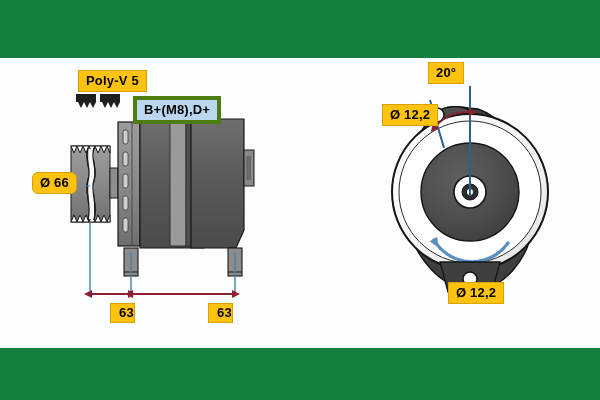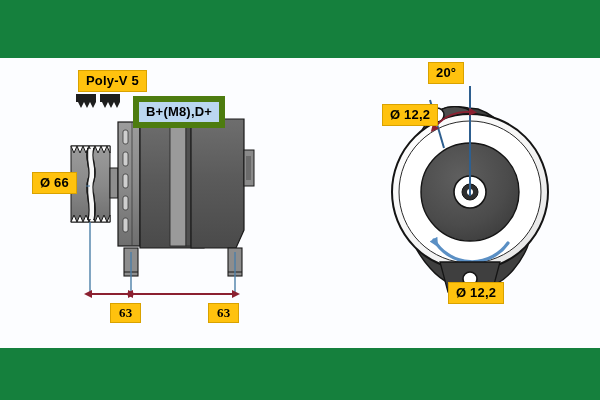--- a/index.html
+++ b/index.html
@@ -33,34 +33,34 @@
   }
   .chip-yellow{
     background:#FFC20E;
     border:1px solid #d9a200;
     padding:3px 7px 4px 7px;
     font-size:13px;
     letter-spacing:0.2px;
   }
   .chip-blue{
     background:#BBD7F0;
-    border:6px solid #4d7c0f;
+    border:4px solid #4d7c0f;
     padding:3px 7px 4px 7px;
     font-size:13px;
     letter-spacing:0.2px;
   }
   #lbl-polyv{left:78px;top:70px;}
   #lbl-bplus{left:133px;top:96px;}
-  #lbl-d66{left:32px;top:172px;}
+  #lbl-d66{left:32px;top:172px;border-radius:6px;}
   #lbl-d63a{left:110px;top:303px;}
   #lbl-d63b{left:208px;top:303px;}
   #lbl-ang20{left:428px;top:62px;}
   #lbl-d122top{left:382px;top:104px;}
   #lbl-d122bot{left:448px;top:282px;}
-  .chip-dim{font-size:13px;padding:2px 8px 3px 8px;font-family:Liberation Serif, serif;}
+  .chip-dim{font-size:13px;padding:2px 0 3px 8px;}
 </style>
 </head>
 <body>
 
 <div id="stage">
 
   <div class="bg-panel"></div>
 
   <svg class="draw" viewBox="0 0 600 400" xmlns="http://www.w3.org/2000/svg">
     <defs>

